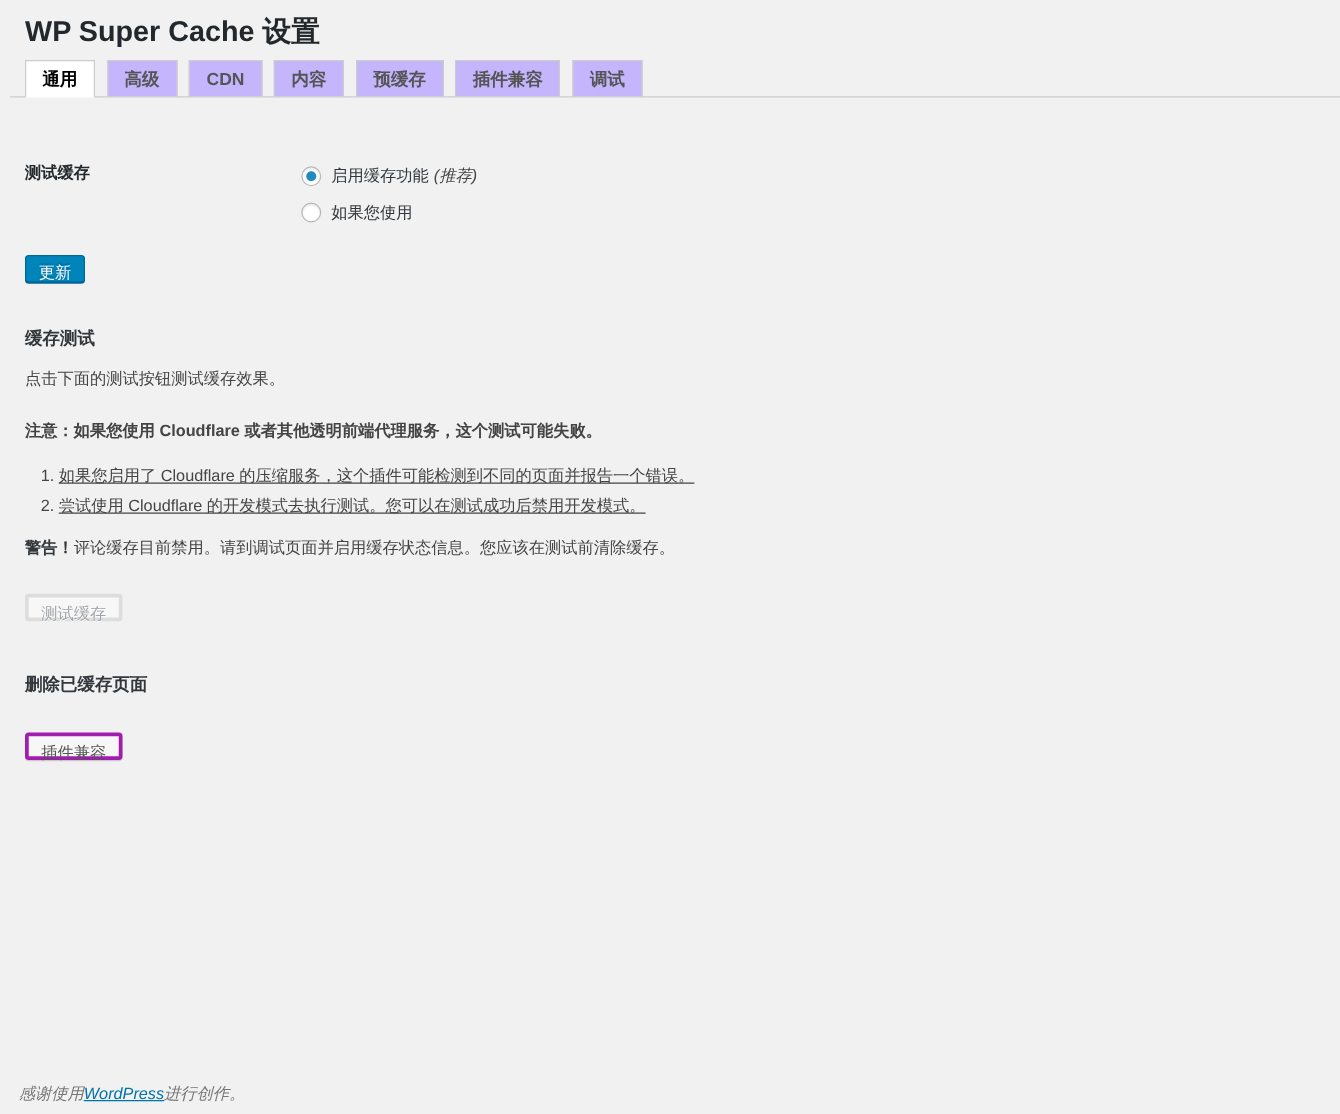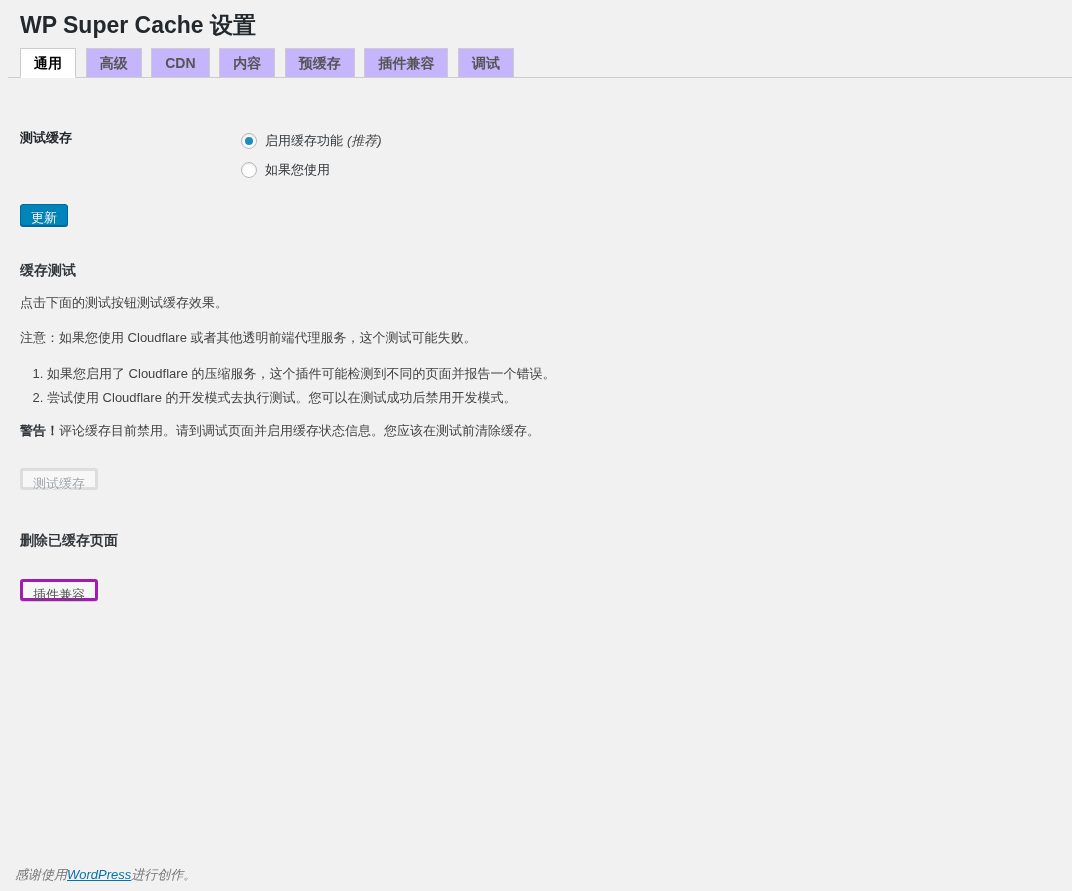--- a/index.html
+++ b/index.html
@@ -76,22 +76,22 @@
     box-shadow:none; text-shadow:0 1px 0 #fff; cursor:default;
   }
   .submit { margin:14px 0 0 0; }
   
   h4.section-heading {
     margin:35px 0 0 0; font-size:14px; font-weight:700;
     color:#32373c; line-height:16px;
   }
   .tab-content p { margin:0; line-height:18px; }
   p.intro   { margin-top:16px; }
-  p.note    { margin-top:17px; }
-  ol.test-list { margin:15px 0 0 0; padding-left:27px; }
+  p.note    { margin-top:24px;font-weight:bold; }
+  ol.test-list { margin:15px 0 0 0; padding-left:27px;text-decoration:underline; }
   ol.test-list li { line-height:24px; }
   p.warning { margin-top:12px; }
   p.warning strong { color:#32373c; }
   p.test-btn-row   { margin-top:28px; }
   h4.delete-heading { margin-top:39px; }
   p.delete-text   { margin-top:20px; }
   p.delete-btn-row { margin-top:31px; }
   
   .footer {
     position:absolute; left:15px; top:866px;

